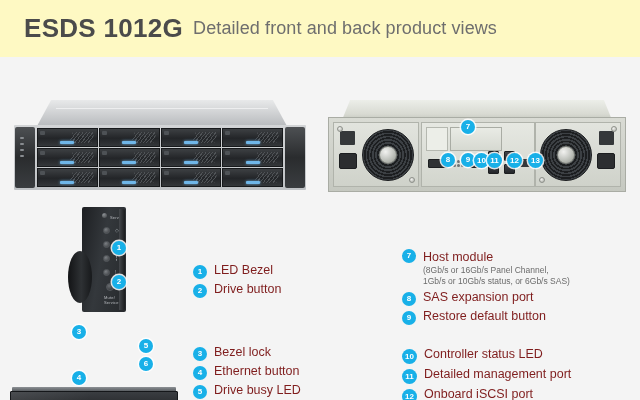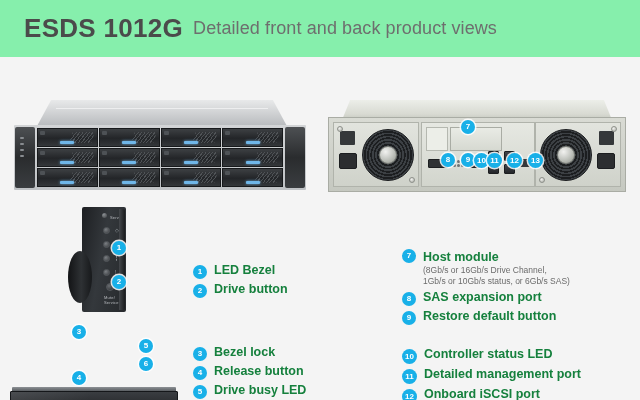--- a/index.html
+++ b/index.html
@@ -18,21 +18,21 @@
     width: 640px;
     height: 400px;
     background: #ffffff;
   }
 
   
   .header {
     position: absolute;
     left: 0; top: 0;
     width: 640px; height: 57px;
-    background: #86efac;
+    background: #fef9c3;
     display: flex;
     align-items: center;
     box-sizing: border-box;
     padding-left: 24px;
     white-space: nowrap;
   }
   .title-model {
     font-size: 26px;
     font-weight: bold;
     color: #4b4b4b;
@@ -411,24 +411,23 @@
     align-items: flex-start;
     gap: 7px;
     margin-bottom: 3px;
   }
   .legend-row .badge { margin-top: 2px; }
   .legend-row .badge.spacer {
     background: transparent;
     box-shadow: none;
   }
   .legend-text {
-    color: #15803d;
+    color: #7f1d1d;
     font-size: 12.5px;
     line-height: 15px;
-    font-weight: bold;
   }
   .legend-sub {
     color: #6b6b6b;
     font-size: 8.5px;
     line-height: 11px;
     margin-top: 0px;
   }
 </style>
 </head>
 <body>
@@ -615,35 +614,35 @@
       </div>
     </div>
 
     <div class="legend left-bottom">
       <div class="legend-row">
         <span class="badge">3</span>
         <span class="legend-text">Bezel lock</span>
       </div>
       <div class="legend-row">
         <span class="badge">4</span>
-        <span class="legend-text">Release button</span>
+        <span class="legend-text">Ethernet button</span>
       </div>
       <div class="legend-row">
         <span class="badge">5</span>
         <span class="legend-text">Drive busy LED</span>
       </div>
 
     </div>
 
     <div class="legend right">
       <div class="legend-row">
         <span class="badge">7</span>
         <span>
           <span class="legend-text">Host module</span>
-          <div class="legend-sub">(8Gb/s or 16Gb/s Drive Channel,</div>
+          <div class="legend-sub">(8Gb/s or 16Gb/s Panel Channel,</div>
           <div class="legend-sub">1Gb/s or 10Gb/s status, or 6Gb/s SAS)</div>
         </span>
       </div>
       <div class="legend-row">
         <span class="badge">8</span>
         <span class="legend-text">SAS expansion port</span>
       </div>
       <div class="legend-row">
         <span class="badge">9</span>
         <span class="legend-text">Restore default button</span>

